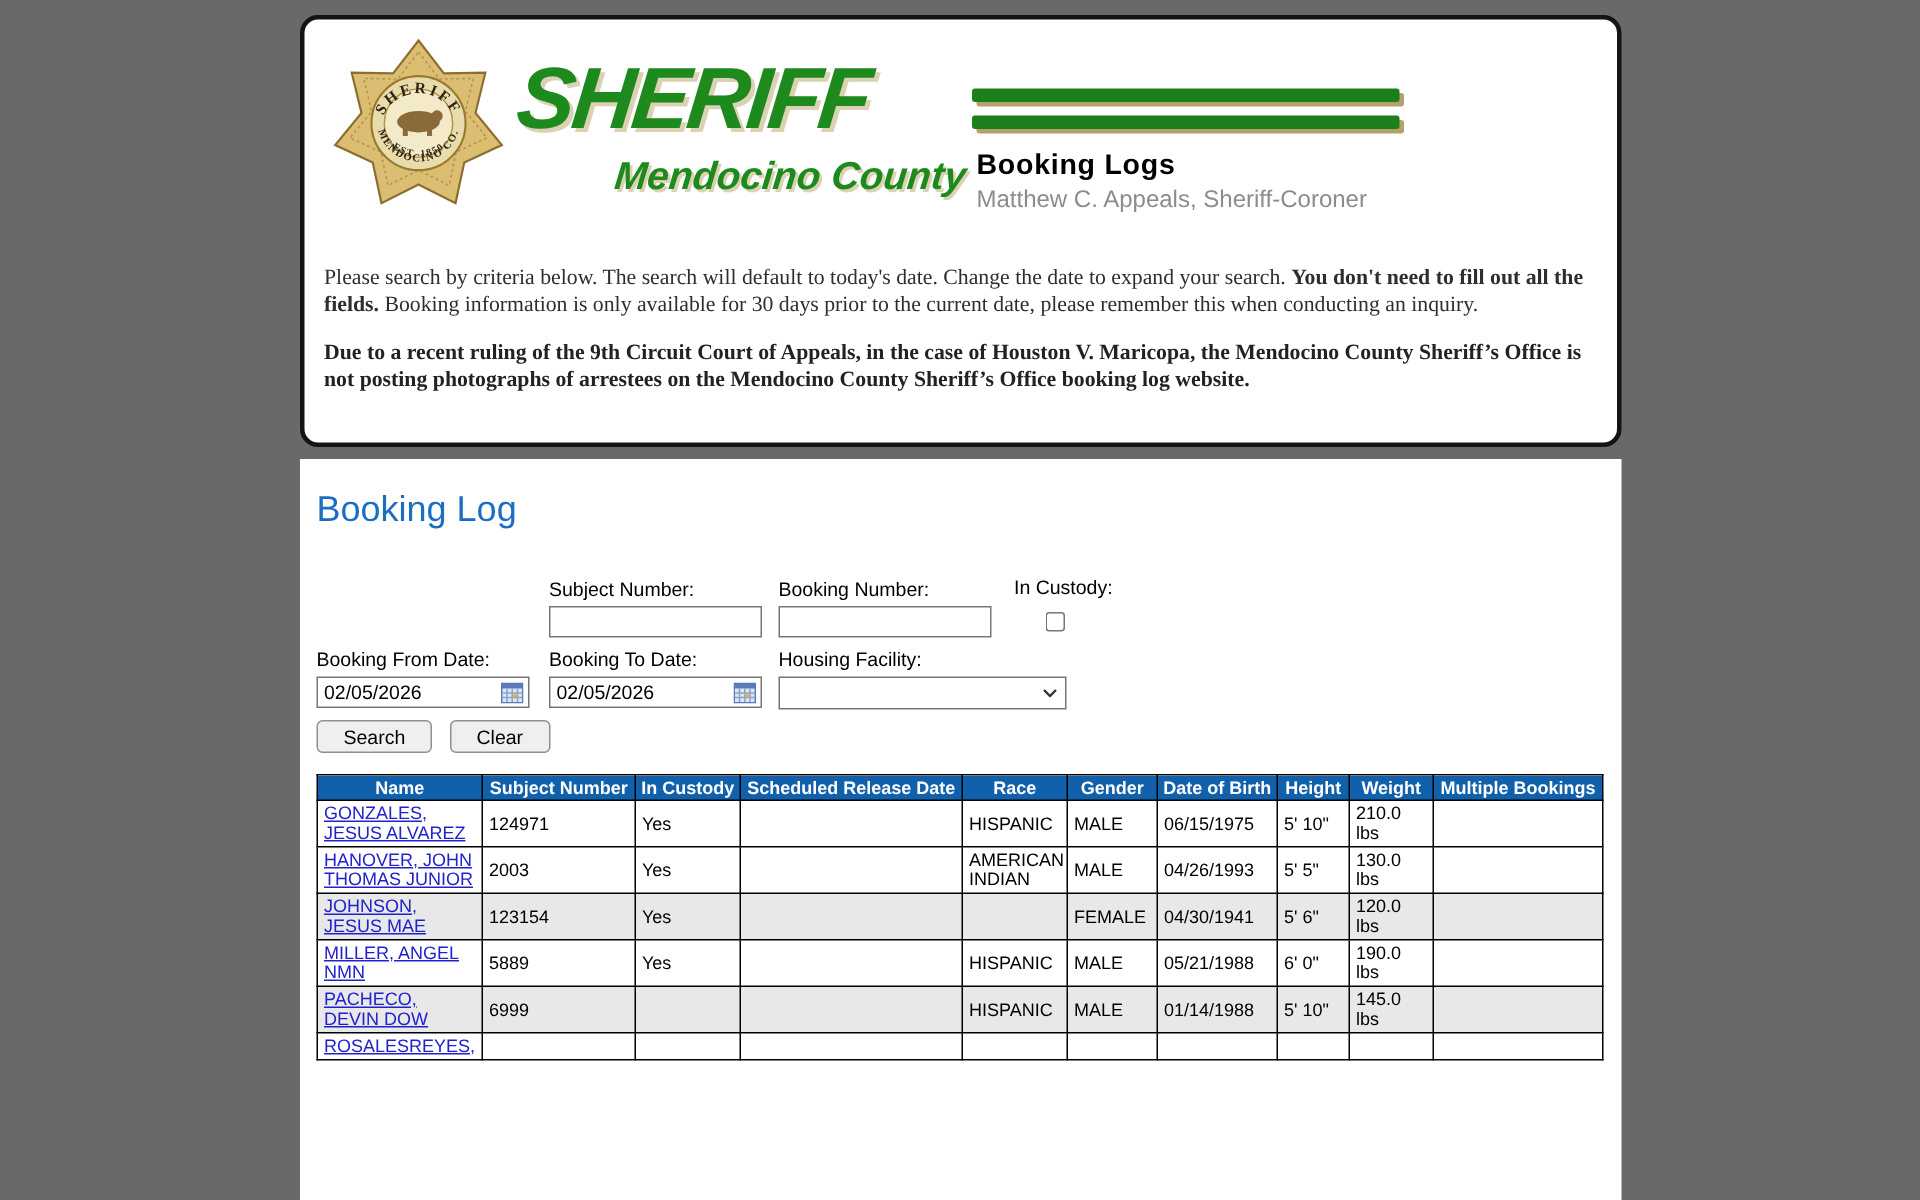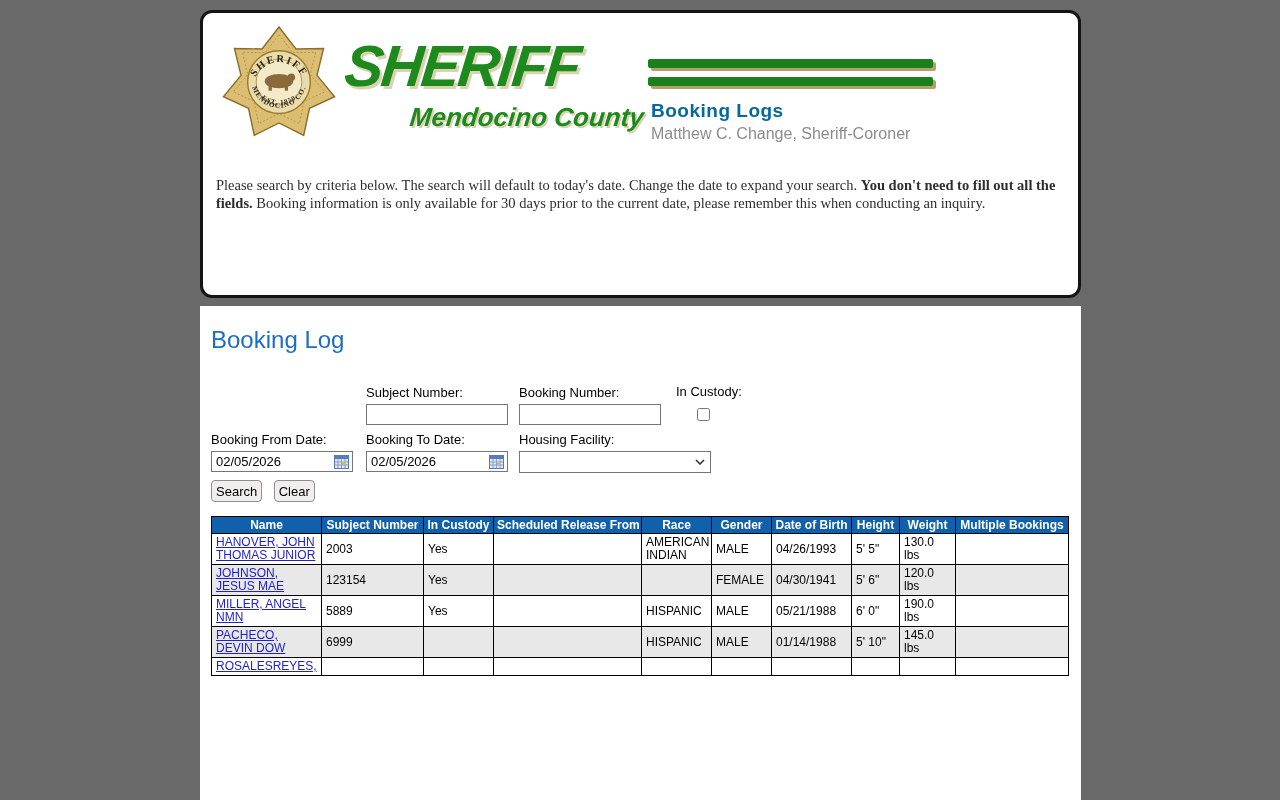--- a/index.html
+++ b/index.html
@@ -31,21 +31,21 @@
     transform:skewX(-6deg);
   }
   .bar {
     position:absolute; left:445px; width:285px; height:9px;
     background:#1B7F1B; border-radius:2px;
     box-shadow:3px 3px 0 #B3A06A;
   }
   .bar1 { top:46px; } .bar2 { top:64px; }
   .section-title {
     position:absolute; left:448px; top:87px;
-    font-size:19px; font-weight:bold; color:#0369a1; letter-spacing:0.5px;
+    font-size:19px; font-weight:bold; color:#000000; letter-spacing:0.5px;
   }
   .officer {
     position:absolute; left:448px; top:112px;
     font-size:16px; color:#8C8C8C;
   }
   .intro {
     position:absolute; left:13px; top:163px; width:842px;
     font-family:"Liberation Serif", serif;
     font-size:14.5px; line-height:18px; color:#2E2E2E;
   }
@@ -80,21 +80,21 @@
   .cal-icon { position:absolute; right:4px; top:4px; cursor:pointer; }
   .selwrap { position:relative; display:inline-block; }
   .selwrap select {
     width:192px; height:22px; border:1px solid #767676; background:#fff;
     font-size:13px; appearance:none; -webkit-appearance:none; padding:0 20px 0 4px;
     font-family:"Liberation Sans", sans-serif;
   }
   .sel-chevron { position:absolute; right:6px; top:8px; pointer-events:none; }
   .btn-row { position:absolute; left:11px; top:174px; }
   .btn-row button {
-    font-size:13px; height:22px; padding:0 4px; margin-right:7px;
+    font-size:13px; height:22px; padding:0 17px; margin-right:7px;
     background:#F0EFEE; border:1px solid #8F8F8F; border-radius:4px;
     color:#000; font-family:"Liberation Sans", sans-serif; cursor:pointer;
   }
   
   table.booking {
     position:absolute; left:11px; top:210px;
     width:857px; table-layout:fixed; border-collapse:collapse;
     font-size:12px;
   }
   table.booking th {
@@ -138,24 +138,25 @@
     <text font-size="7" font-weight="bold" fill="#2E2512" letter-spacing="1" font-family="Liberation Serif, serif">
       <textPath href="#arcEst" startOffset="50%" text-anchor="middle">EST. 1850</textPath>
     </text>
   </svg>
 
   <div class="wordmark">SHERIFF</div>
   <div class="wordmark-sub">Mendocino County</div>
   <div class="bar bar1"></div>
   <div class="bar bar2"></div>
   <div class="section-title">Booking Logs</div>
-  <div class="officer">Matthew C. Change, Sheriff-Coroner</div>
+  <div class="officer">Matthew C. Appeals, Sheriff-Coroner</div>
 
   <div class="intro">
     <p class="p1"><span>Please search by criteria below. The search will default to today's date. Change the date to expand your search. </span><b>You don't need to fill out all the fields.</b><span> Booking information is only available for 30 days prior to the current date, please remember this when conducting an inquiry.</span></p>
+    <p class="p2">Due to a recent ruling of the 9th Circuit Court of Appeals, in the case of Houston V. Maricopa, the Mendocino County Sheriff’s Office is not posting photographs of arrestees on the Mendocino County Sheriff’s Office booking log website.</p>
   </div>
 </div>
 
 <div class="content">
 
   <h1 class="bl-heading">Booking Log</h1>
 
   <div class="fg fg-booking">
     <label>Booking Number:</label>
     <input type="text" style="">
@@ -221,31 +222,43 @@
       <col style="width:80px">
         <col style="width:48px">
         <col style="width:56px">
       <col style="width:113px">
     </colgroup>
     <thead>
       <tr>
         <th>Name</th>
         <th>Subject Number</th>
         <th>In Custody</th>
-        <th>Scheduled Release From</th>
+        <th>Scheduled Release Date</th>
         <th>Race</th>
         <th>Gender</th>
         <th>Date of Birth</th>
         <th>Height</th>
         <th>Weight</th>
         <th>Multiple Bookings</th>
       </tr>
     </thead>
     <tbody>
         <tr>
+      <td><a class="name-link">GONZALES, JESUS ALVAREZ</a></td>
+      <td>124971</td>
+      <td>Yes</td>
+      <td></td>
+      <td>HISPANIC</td>
+      <td>MALE</td>
+      <td>06/15/1975</td>
+      <td>5' 10"</td>
+      <td>210.0 lbs</td>
+      <td></td>
+    </tr>
+        <tr>
       <td><a class="name-link">HANOVER, JOHN THOMAS JUNIOR</a></td>
       <td>2003</td>
       <td>Yes</td>
       <td></td>
       <td>AMERICAN INDIAN</td>
       <td>MALE</td>
       <td>04/26/1993</td>
       <td>5' 5"</td>
       <td>130.0 lbs</td>
       <td></td>

